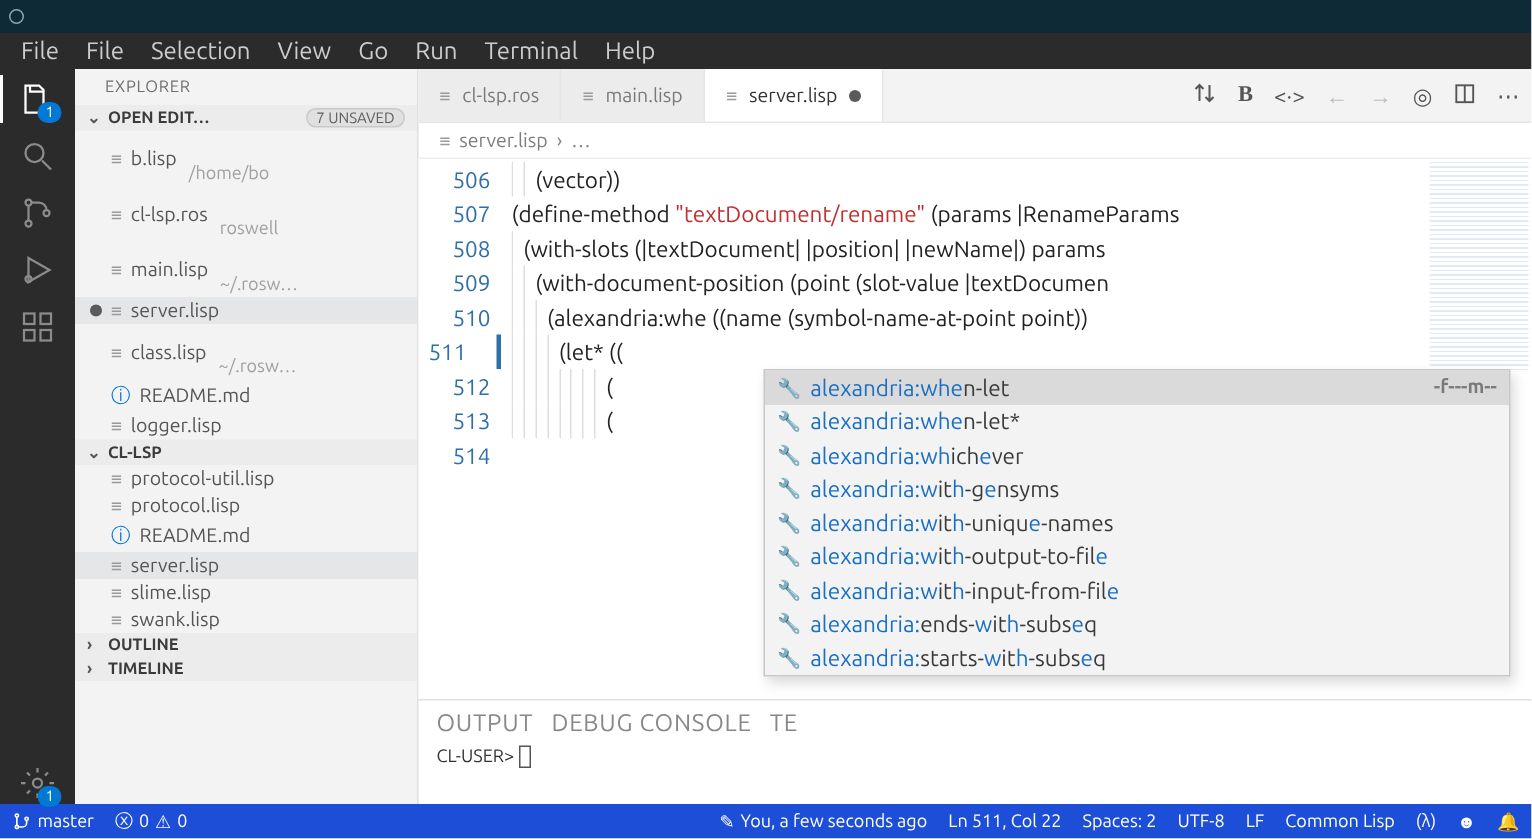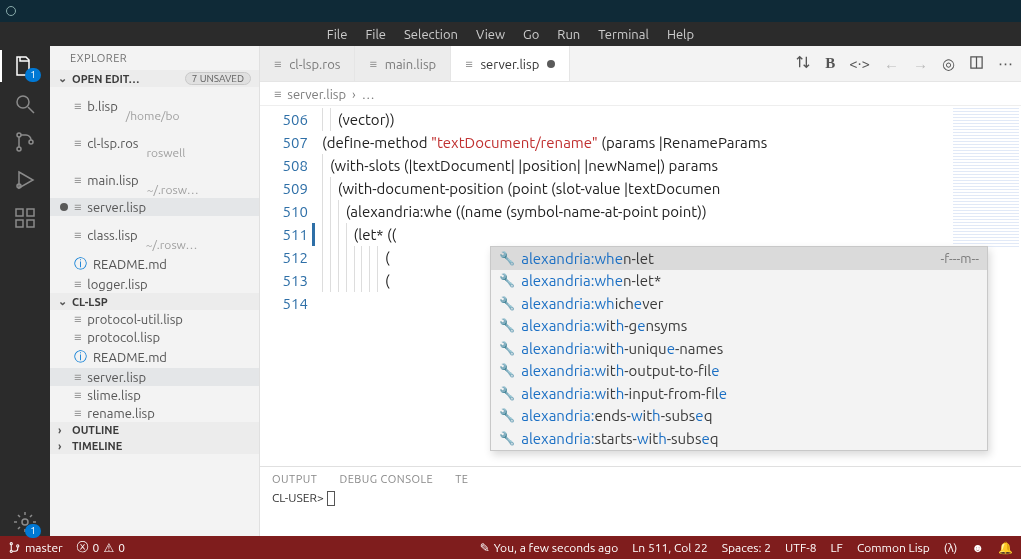--- a/index.html
+++ b/index.html
@@ -2,37 +2,37 @@
 <html><head>
 <meta charset="utf-8">
 <style>
 * { margin:0; padding:0; box-sizing:border-box; font-family:"Segoe UI",Ubuntu,sans-serif; }
 body { width:1021px; height:559px; background:#ffffff; overflow:hidden; font-size:13px; color:#333; display:flex; flex-direction:column; }
 
 
 .titlebar { height:22px; background:#0f2a37; color:#d6d6d6; display:flex; align-items:center; gap:6px; padding:0 6px; font-size:12px; }
 .titlebar .tcircle{width:10px;height:10px;border-radius:50%;border:1px solid #8aa; background:#0f2a37;}
 
-.menubar { height:24px; background:#2b2b2b; color:#ccc; display:flex; align-items:center; padding:0 6px; font-size:13px; gap:2px;justify-content:center;}
+.menubar { height:24px; background:#2b2b2b; color:#ccc; display:flex; align-items:center; padding:0 6px; font-size:16px; gap:2px;}
 .menubar .mitem{padding:2px 8px; cursor:pointer;}
 
 
 .main { flex:1; display:flex; min-height:0;}
 
 
 .activity { width:50px; background:#2b2b2b; display:flex; flex-direction:column; align-items:center; padding-top:6px; gap:10px; }
 .activity .aicon{ width:28px; height:28px; display:flex; align-items:center; justify-content:center; color:#8b8b8b; position:relative; cursor:pointer;}
 .activity .aicon.active{ color:#fff; }
 .activity .aicon.active::before{content:"";position:absolute;left:-11px;top:-2px;bottom:-2px;width:2px;background:#fff;}
 .activity .aicon svg{width:24px;height:24px;stroke:currentColor;fill:none;stroke-width:1.5;}
 .activity .badge{position:absolute;bottom:-2px;right:-2px;background:#0078d4;color:#fff;border-radius:10px;font-size:10px;padding:0 5px;line-height:14px;}
 .activity .spacer{flex:1;}
 
 
-.sidebar { width:210px; background:#f3f3f3; border-right:1px solid #e0e0e0; display:flex; flex-direction:column; overflow:hidden;}
+.sidebar { width:229px; background:#f3f3f3; border-right:1px solid #e0e0e0; display:flex; flex-direction:column; overflow:hidden;}
 .sidebar .sbtitle{padding:6px 14px 6px 20px; font-size:11px; color:#6f6f6f; letter-spacing:0.5px;}
 .section-hdr{display:flex;align-items:center;padding:2px 8px;font-size:11px;color:#3b3b3b;font-weight:bold;cursor:pointer;background:#ececec;}
 .section-hdr .chev{width:14px;display:inline-block;color:#555;}
 .section-hdr .right-badge{margin-left:auto;background:#e0e0e0;border:1px solid #c9c9c9;border-radius:8px;padding:0 6px;font-size:10px;font-weight:normal;color:#5f5f5f;}
 .tree{font-size:13px;color:#555;}
 .tree .item{display:flex;align-items:center;padding:2px 8px 2px 24px;gap:6px;cursor:pointer;white-space:nowrap;overflow:hidden;text-overflow:ellipsis;}
 .tree .item.active{background:#e4e6e8;}
 .tree .item .sub{color:#a0a0a0;font-size:12px;margin-left:2px;margin-top:20px;}
 .tree .item .dot{width:8px;height:8px;border-radius:50%;background:#5a5a5a;flex-shrink:0;margin-left:-14px;margin-right:0;}
 .fileicon{color:#9a9a9a;font-family:monospace;font-size:12px;}
@@ -44,42 +44,42 @@
 .tab{display:flex;align-items:center;padding:0 14px;gap:8px;font-size:13px;color:#7a7a7a;cursor:pointer;border-right:1px solid #e5e5e5;background:#ececec;}
 .tab.active{background:#ffffff;color:#333;}
 .tab .tdot{width:8px;height:8px;border-radius:50%;background:#5a5a5a;}
 .tabs-actions{margin-left:auto;display:flex;align-items:center;padding:0 8px;gap:14px;color:#555;}
 .tabs-actions .ic{cursor:pointer;color:#555;font-size:15px;}
 .tabs-actions .ic.dim{color:#bbb;}
 .bold-b{font-weight:bold;font-family:Georgia,serif;font-size:18px;}
 .breadcrumb{height:24px;display:flex;align-items:center;gap:6px;padding:0 14px;font-size:13px;color:#7d7d7d;border-bottom:1px solid #eee;}
 .code-wrap{flex:1;display:flex;min-height:0;position:relative;font-family:"Consolas","Courier New",monospace;font-size:15px;background:#fff;}
 .gutter{width:62px;text-align:right;padding:2px 14px 0 0;color:#2e6fa7;line-height:23px;}
-.gutter .cur{border-right:3px solid #2e6fa7;padding-right:4px;margin-right:-7px;}
+.gutter .cur{border-right:3px solid #2e6fa7;padding-right:20px;margin-right:-7px;}
 .codecol{flex:1;padding:2px 0 0 0;line-height:23px;white-space:pre;color:#222;position:relative;overflow:hidden;}
 .str{color:#c03030;}
 .indent{display:inline-block;border-left:1px solid #ddd;height:23px;vertical-align:top;}
 .minimap{width:70px;background:linear-gradient(#fff,#fff);position:relative;}
 .minimap .mimg{position:absolute;top:2px;right:2px;left:2px;height:140px;background:repeating-linear-gradient(#c3d3ef 0 1px, transparent 1px 3px);opacity:.5;}
 
 .ac{position:absolute;left:230px;top:140px;width:498px;background:#f3f3f3;border:1px solid #c8c8c8;box-shadow:2px 4px 8px rgba(0,0,0,.15);font-family:"Consolas",monospace;font-size:15px;z-index:5;}
 .ac .row{display:flex;align-items:center;padding:0 8px;height:22.5px;}
 .ac .row.sel{background:#dadada;}
 .ac .row .wrench{color:#7a7a7a;margin-right:6px;font-size:13px;}
 .ac .hl{color:#1a6fc4;font-weight:normal;}
 .ac .plain{color:#3a3a3a;}
-.ac .meta{margin-left:auto;color:#7a7a7a;font-size:13px;}
+.ac .meta{margin-left:auto;color:#7a7a7a;font-size:13px;font-weight:bold;}
 
 .panel{height:70px;border-top:1px solid #e0e0e0;display:flex;flex-direction:column;}
-.panel .ptabs{display:flex;gap:22px;padding:6px 12px 0;font-size:11px;color:#888;letter-spacing:.5px;}
+.panel .ptabs{display:flex;gap:12px;padding:6px 12px 0;font-size:16px;color:#888;letter-spacing:.5px;}
 .panel .ptabs .pt{cursor:pointer;}
 .panel .term{flex:1;padding:6px 12px;font-family:"Consolas",monospace;font-size:12px;}
 
 
-.status{height:23px;background:#7f1d1d;color:#fff;display:flex;align-items:center;font-size:12px;padding:0 8px;gap:14px;}
+.status{height:23px;background:#1d4ed8;color:#fff;display:flex;align-items:center;font-size:12px;padding:0 8px;gap:14px;}
 .status .sb{display:flex;align-items:center;gap:4px;cursor:pointer;}
 .status .spacer{flex:1;}
 </style>
 </head>
 <body>
 
 <div class="titlebar">
   <span class="tcircle"></span>
 </div>
 
@@ -204,21 +204,21 @@
         <div class="item active">
           <span class="fileicon">≡</span>
           <span>server.lisp</span>
         </div>
         <div class="item">
           <span class="fileicon">≡</span>
           <span>slime.lisp</span>
         </div>
         <div class="item">
           <span class="fileicon">≡</span>
-          <span>rename.lisp</span>
+          <span>swank.lisp</span>
         </div>
       </div>
     <div class="section-hdr">
       <span class="chev">›</span>
       <span>OUTLINE</span>
     </div>
     <div class="section-hdr">
       <span class="chev">›</span>
       <span>TIMELINE</span>
     </div>

